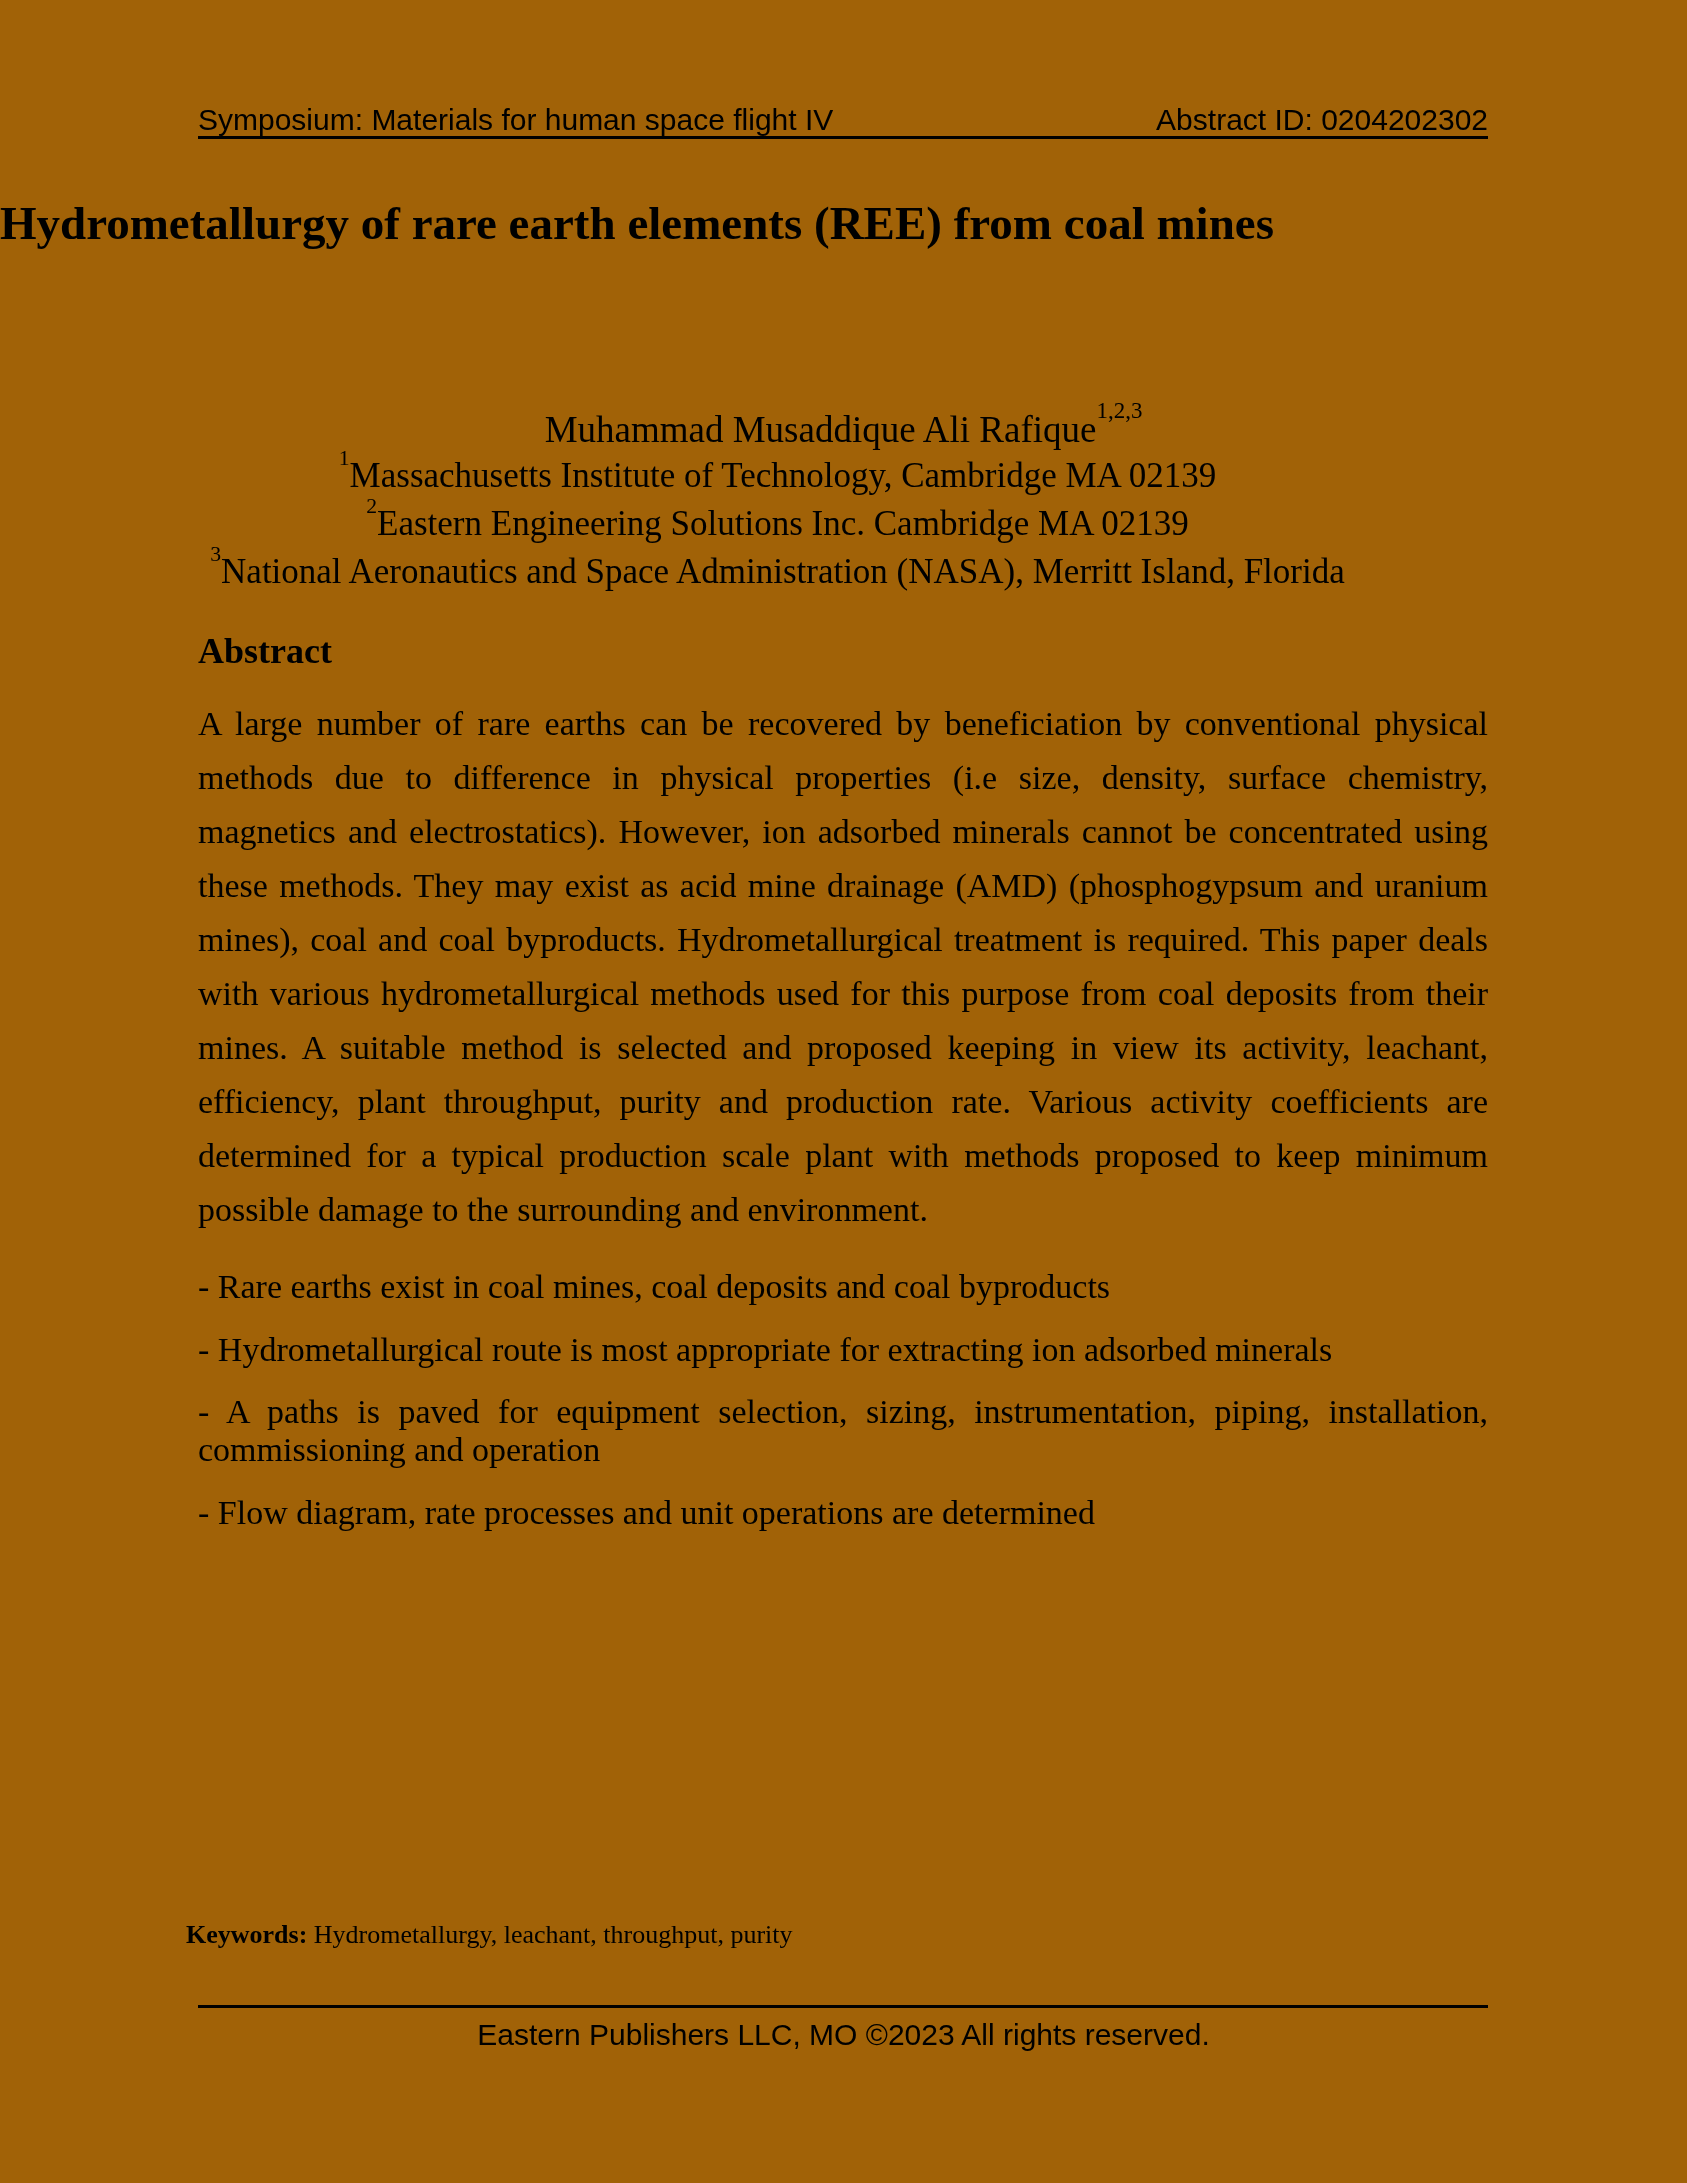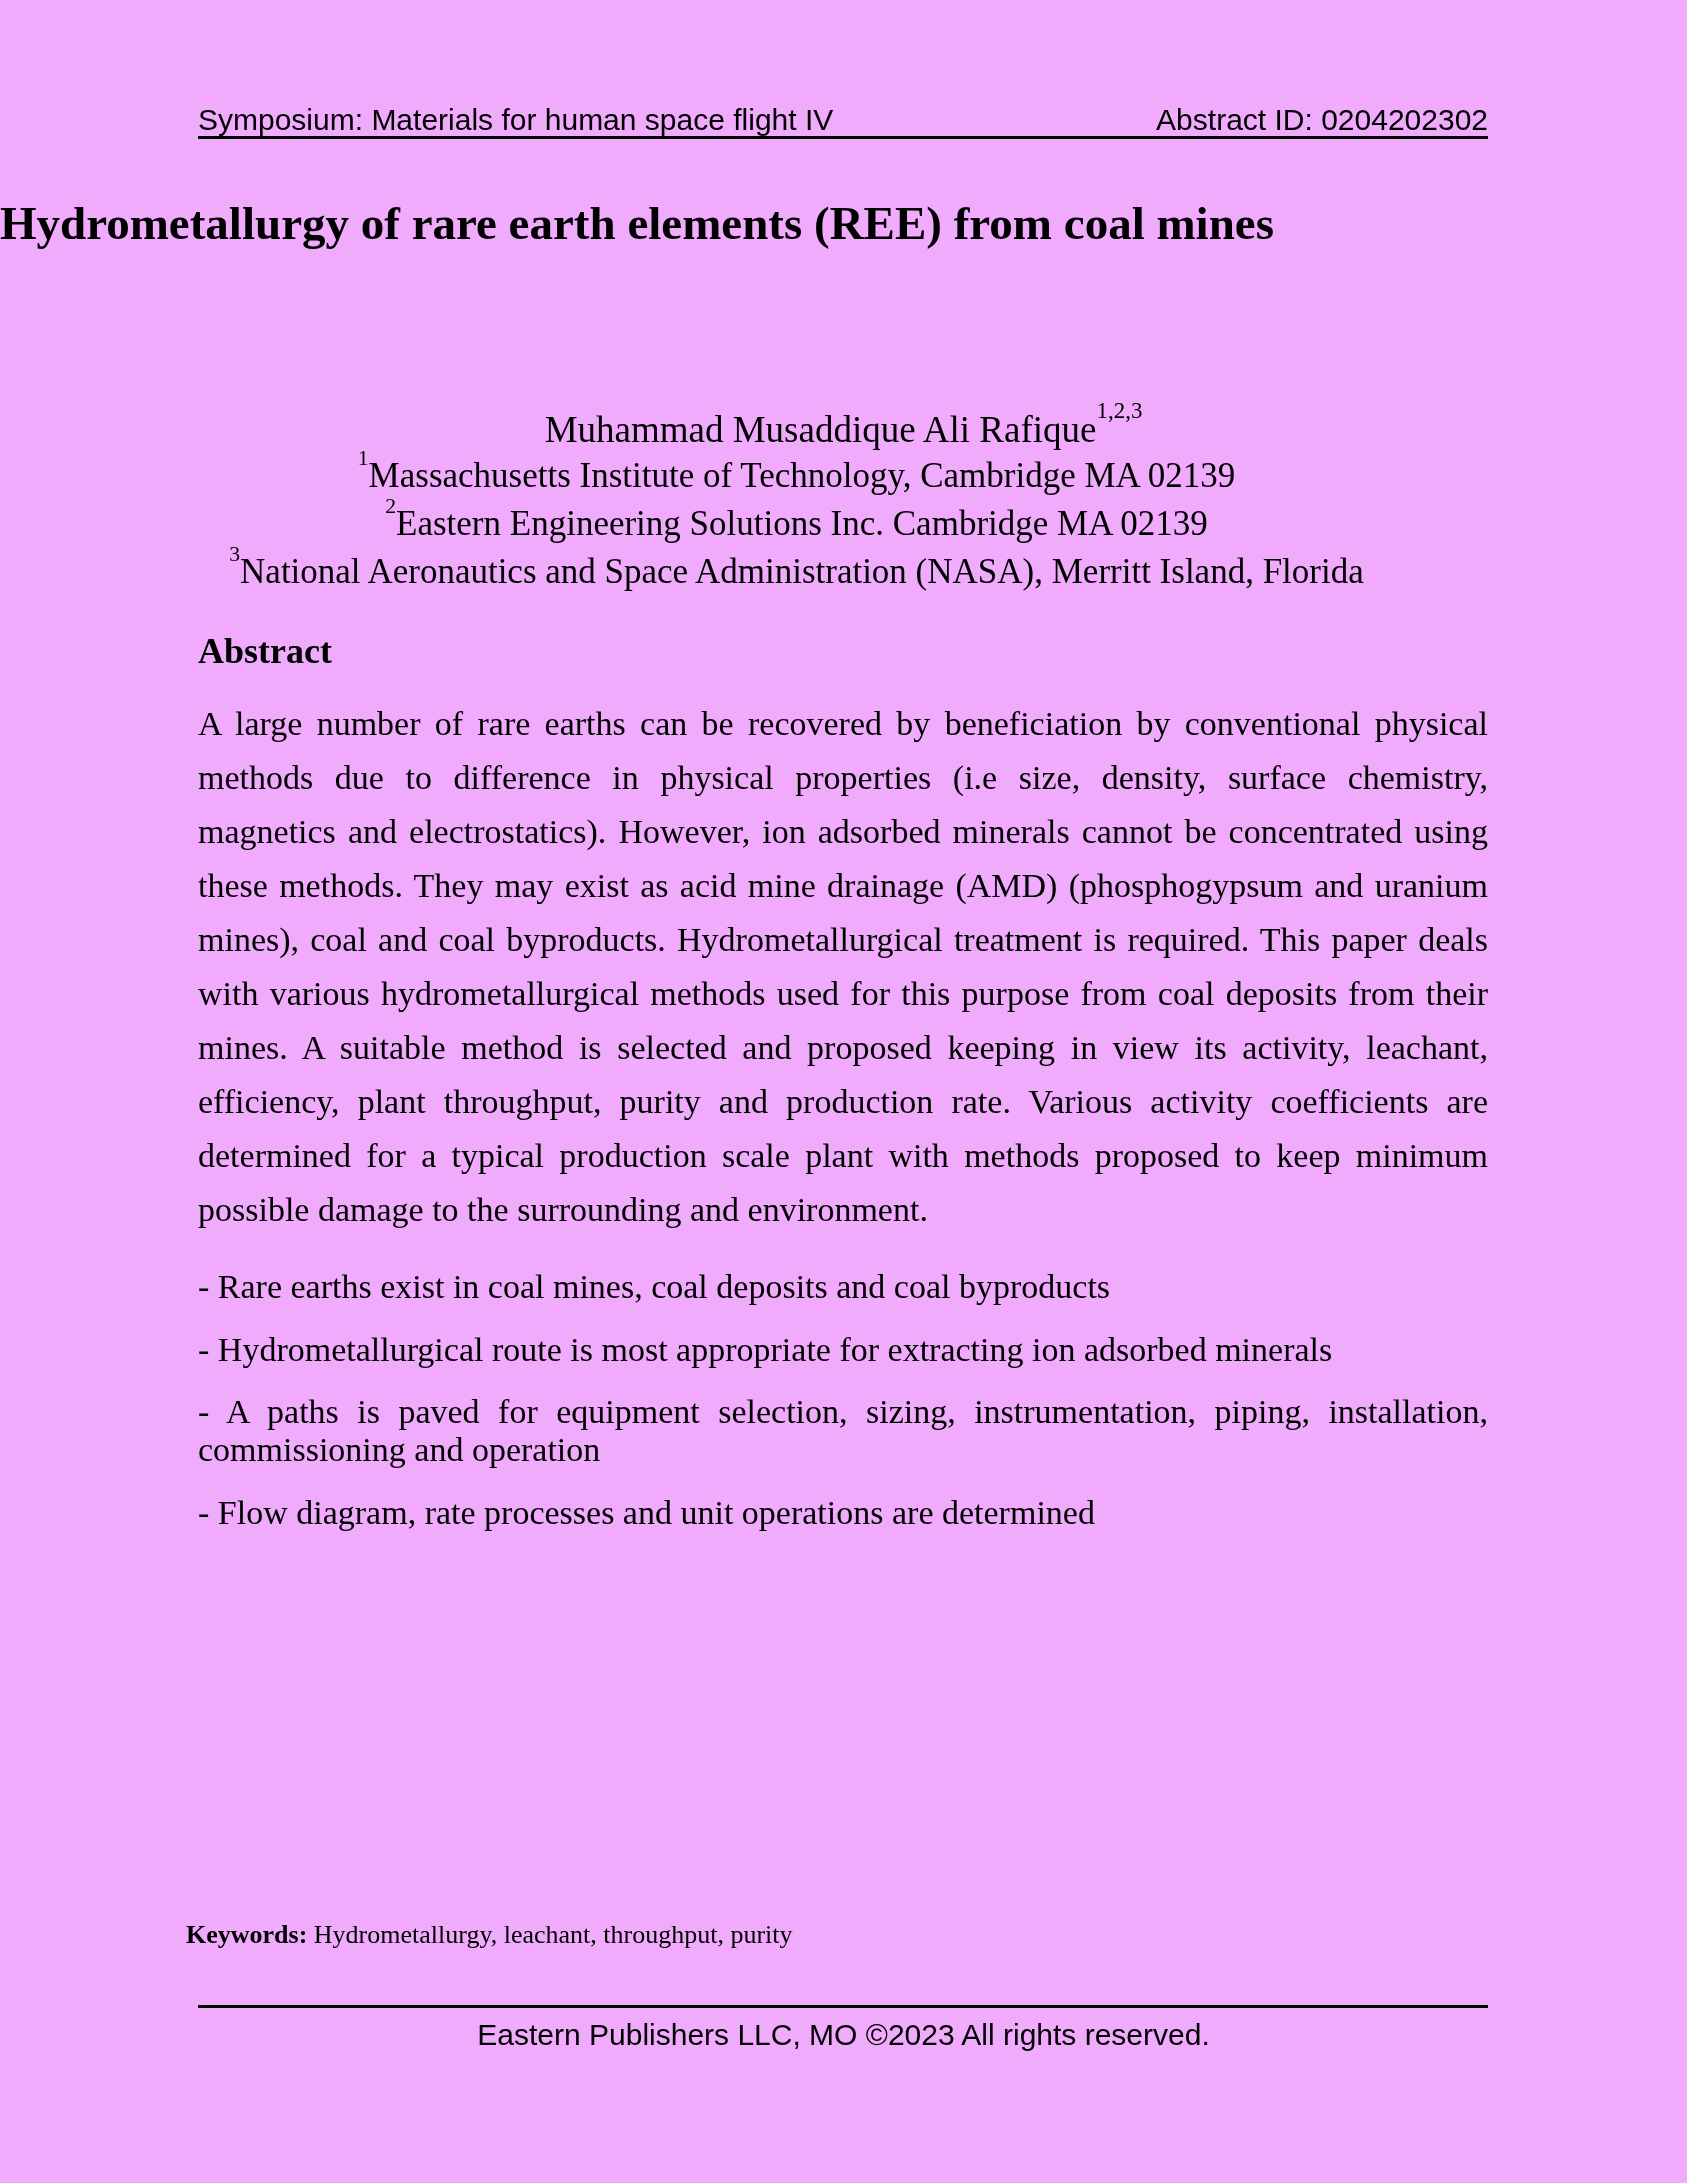--- a/index.html
+++ b/index.html
@@ -4,21 +4,21 @@
 <style>
   html, body {
     margin: 0;
     padding: 0;
     background: #ffffff;
   }
   .page {
     position: relative;
     width: 1687px;
     height: 2183px;
-    background: #f0abfc;
+    background: #a16207;
     color: #000000;
     font-family: "Liberation Serif", serif;
     overflow: hidden;
   }
   .sans { font-family: "Liberation Sans", sans-serif; }
 
   
   .header {
     position: absolute;
     top: 103px;
@@ -62,21 +62,20 @@
     margin-top: 29px;
   }
   .affiliations {
     position: absolute;
     top: 452px;
     left: 0;
     width: 1555px;
     text-align: center;
     font-size: 35px;
     line-height: 48px;
-    padding-left: 19px;
   }
   sup.ss {
     font-size: 0.62em;
     line-height: 0;
     position: relative;
     top: -0.45em;
   }
 
   
   .section-heading {

